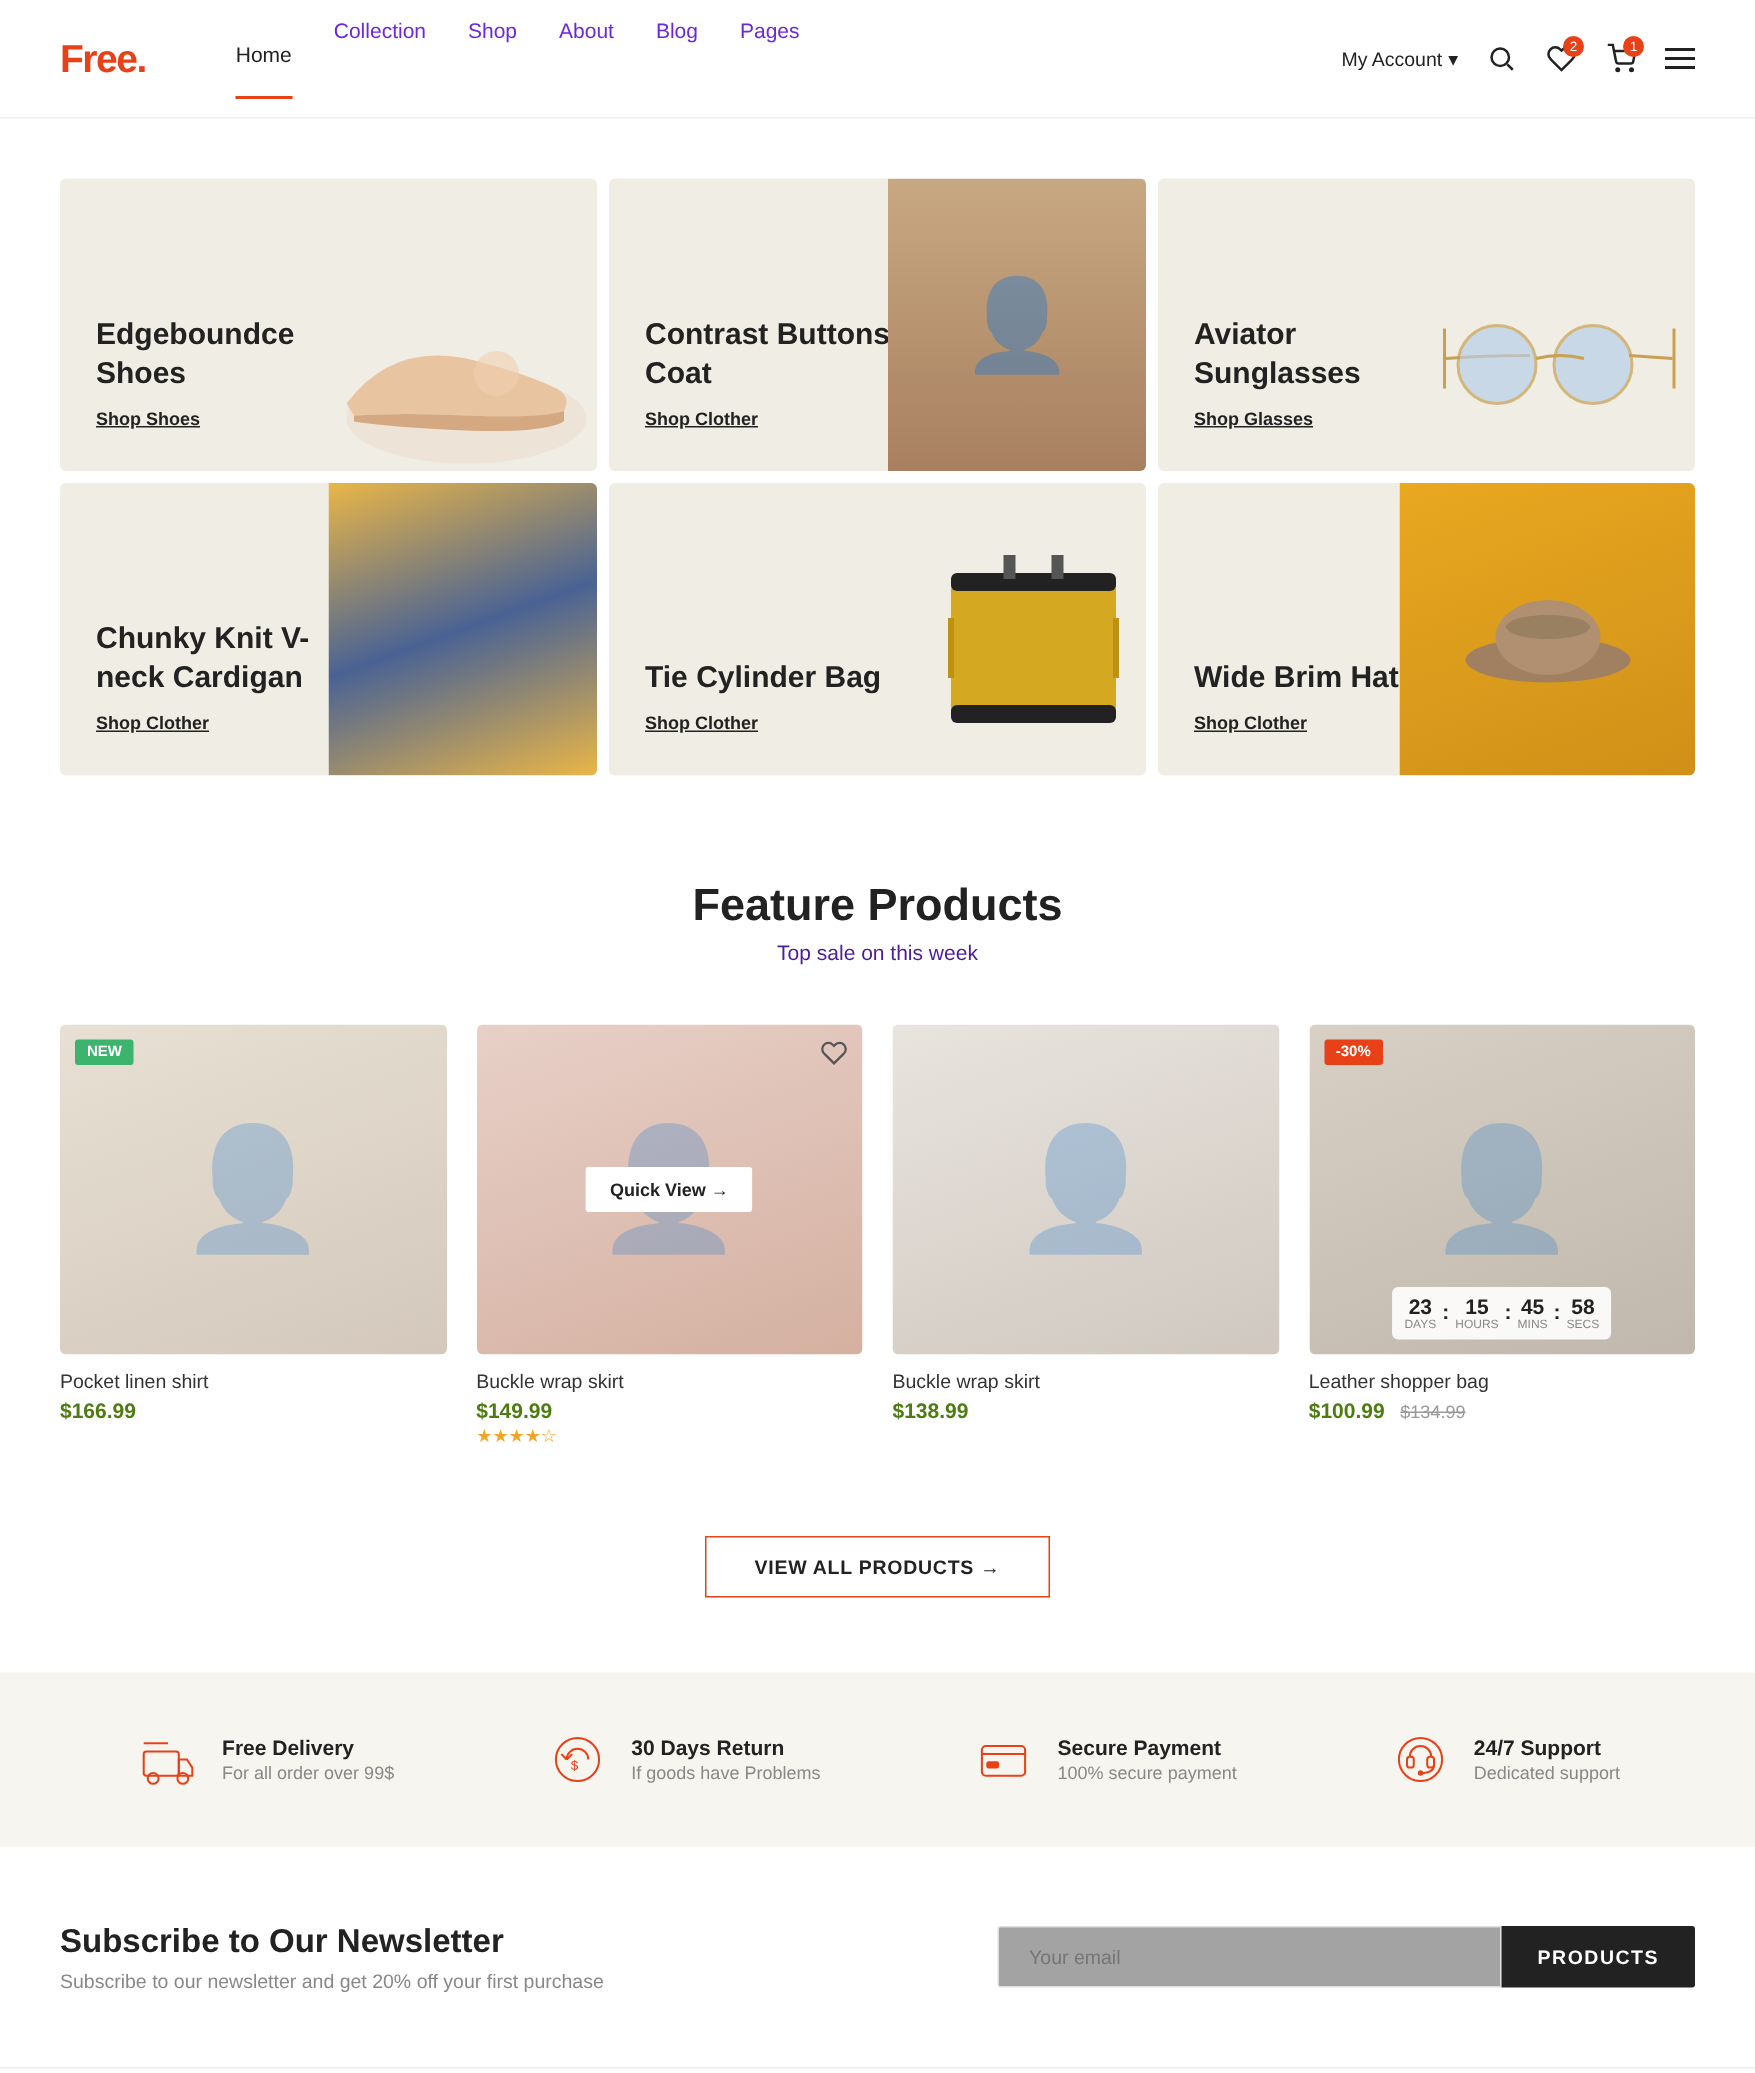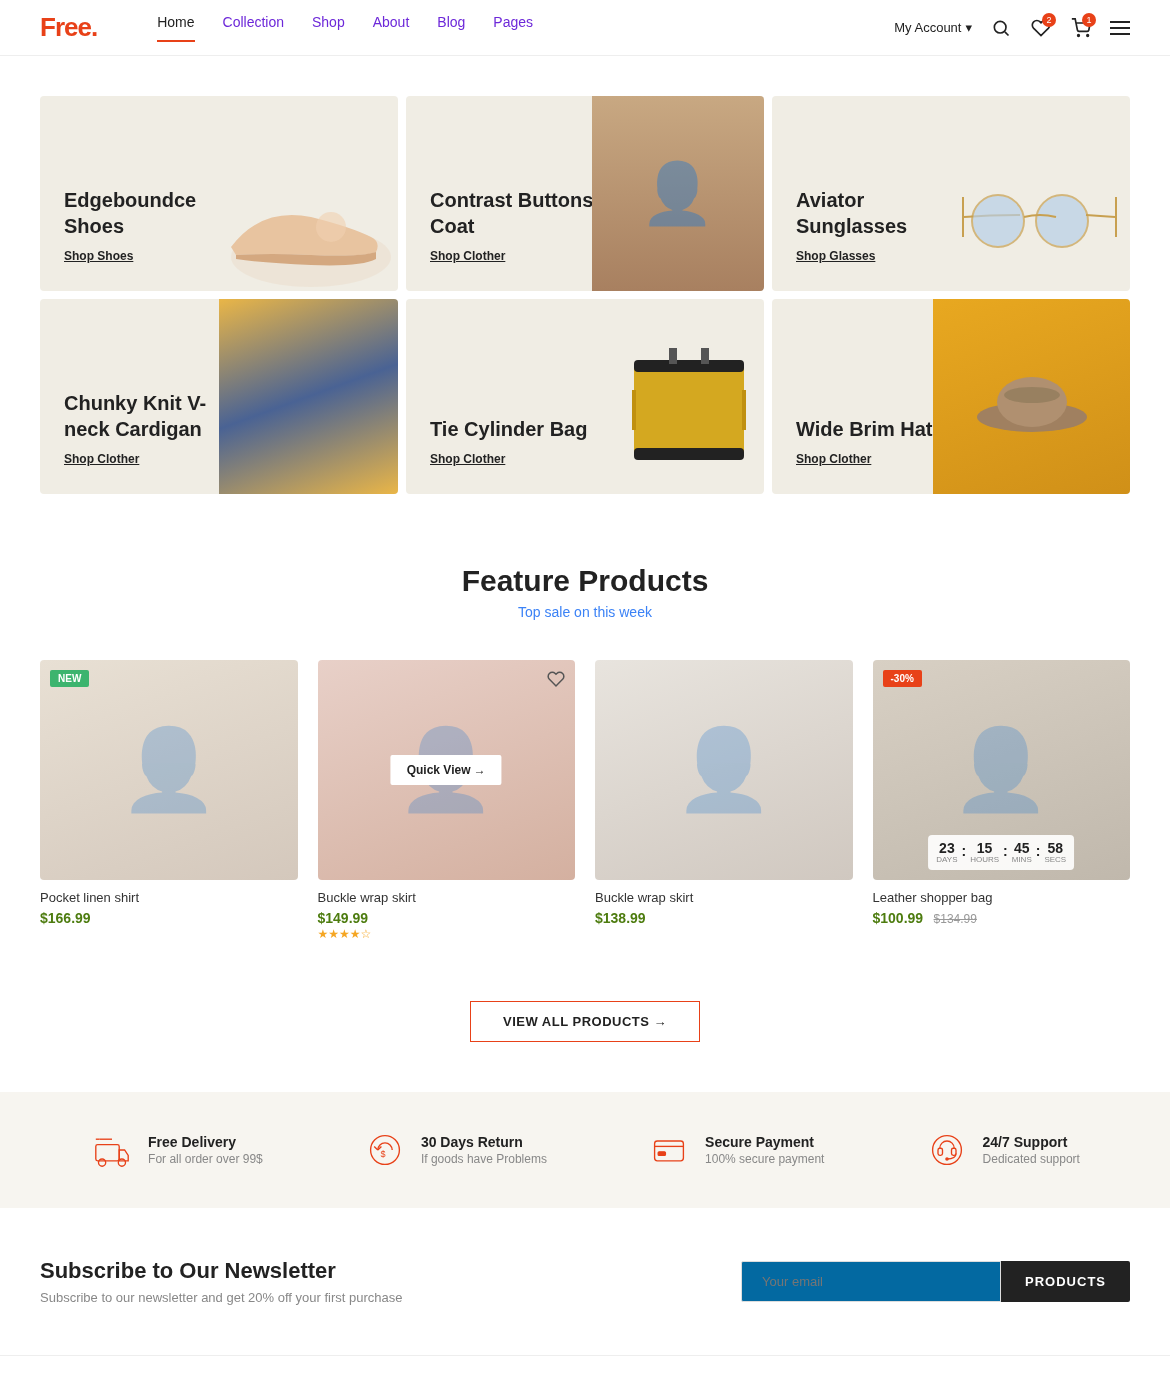--- a/index.html
+++ b/index.html
@@ -8,21 +8,21 @@
     
     .navbar {
       display: flex; align-items: center; padding: 12px 40px;
       border-bottom: 1px solid #eee; background: #fff;
       position: sticky; top: 0; z-index: 100;
     }
     .logo { font-size: 26px; font-weight: 800; color: #111; margin-right: 60px; letter-spacing: -1px; }
     .logo span { color: #e84118; }
     .nav-links { display: flex; gap: 28px; flex: 1; }
     .nav-links a { text-decoration: none; color: #6d28d9; font-size: 14px; font-weight: 500; }
-    .nav-links a.active { color: #222; border-bottom: 2px solid #e84118; padding-bottom: 10px; }
+    .nav-links a.active { color: #222; border-bottom: 2px solid #e84118; padding-bottom: 20px; margin-top: 16px; }
     .nav-right { display: flex; align-items: center; gap: 18px; }
     .nav-right .account { font-size: 13px; color: #222; display: flex; align-items: center; gap: 4px; cursor: pointer; }
     .nav-icon { width: 22px; height: 22px; display: flex; align-items: center; justify-content: center; cursor: pointer; position: relative; }
     .nav-icon svg { width: 20px; height: 20px; }
     .badge { position: absolute; top: -4px; right: -4px; background: #e84118; color: #fff; border-radius: 50%; width: 14px; height: 14px; font-size: 9px; display: flex; align-items: center; justify-content: center; }
     .hamburger { display: flex; flex-direction: column; gap: 4px; cursor: pointer; }
     .hamburger span { display: block; width: 20px; height: 2px; background: #222; }
 
     
     .hero-grid { display: grid; grid-template-columns: repeat(3, 1fr); gap: 8px; padding: 40px 40px 20px; }
@@ -30,21 +30,21 @@
       background: #f0ede4; border-radius: 4px; padding: 28px 24px; 
       position: relative; overflow: hidden; min-height: 195px;
       display: flex; flex-direction: column; justify-content: flex-end;
     }
     .hero-card h3 { font-size: 20px; font-weight: 700; margin-bottom: 10px; line-height: 1.3; max-width: 55%; }
     .hero-card a { font-size: 12px; color: #222; text-decoration: underline; font-weight: 600; cursor: pointer; }
 
     
     .section-title { text-align: center; padding: 50px 0 10px; }
     .section-title h2 { font-size: 30px; font-weight: 800; }
-    .section-title p { color: #3b82f6; font-size: 14px; margin-top: 6px; }
+    .section-title p { color: #4c1d95; font-size: 14px; margin-top: 6px; }
 
     .products-grid { display: flex; gap: 20px; padding: 30px 40px 20px; }
     .product-card { flex: 1; cursor: pointer; }
     .product-img-wrap { position: relative; background: #f5f2ee; overflow: hidden; border-radius: 4px; }
     .badge-new { position: absolute; top: 10px; left: 10px; background: #3cb46e; color: #fff; font-size: 10px; font-weight: 700; padding: 3px 8px; border-radius: 2px; }
     .badge-sale { position: absolute; top: 10px; left: 10px; background: #e84118; color: #fff; font-size: 10px; font-weight: 700; padding: 3px 8px; border-radius: 2px; }
     .quick-view { position: absolute; top: 50%; left: 50%; transform: translate(-50%, -50%); background: #fff; padding: 8px 16px; font-size: 12px; font-weight: 600; white-space: nowrap; border-radius: 2px; cursor: pointer; display: flex; align-items: center; gap: 6px; }
     .wishlist-btn { position: absolute; top: 10px; right: 10px; background: none; border: none; cursor: pointer; }
     .product-info { padding: 10px 0; }
     .product-name { font-size: 13px; color: #333; margin-bottom: 4px; }
@@ -69,21 +69,21 @@
     .service-icon { width: 44px; height: 44px; display: flex; align-items: center; justify-content: center; }
     .service-icon svg { width: 36px; height: 36px; }
     .service-text h4 { font-size: 14px; font-weight: 700; }
     .service-text p { font-size: 12px; color: #888; margin-top: 2px; }
 
     
     .newsletter { display: flex; align-items: center; justify-content: space-between; padding: 50px 40px; border-bottom: 1px solid #eee; }
     .newsletter-text h3 { font-size: 22px; font-weight: 800; }
     .newsletter-text p { font-size: 13px; color: #888; margin-top: 6px; }
     .newsletter-form { display: flex; gap: 0; }
-    .newsletter-form input { padding: 12px 20px; border: 1px solid #ddd; background: #0369a1; font-size: 13px; width: 260px; outline: none; border-radius: 2px 0 0 2px; }
+    .newsletter-form input { padding: 12px 20px; border: 1px solid #ddd; background: #a3a3a3; font-size: 13px; width: 336px; outline: none; border-radius: 2px 0 0 2px; }
     .newsletter-form button { background: #222; color: #fff; border: none; padding: 12px 24px; font-size: 13px; font-weight: 700; cursor: pointer; letter-spacing: 1px; border-radius: 0 2px 2px 0; }
 
     
     .footer { display: flex; padding: 50px 40px 30px; gap: 60px; }
 
     
     .card-shoes-img { position: absolute; right: -10px; bottom: -10px; width: 55%; }
 
     
     .prod-img-1 { background: linear-gradient(160deg, #e8e0d4 0%, #d4c8bc 100%); height: 220px; display: flex; align-items: center; justify-content: center; }

